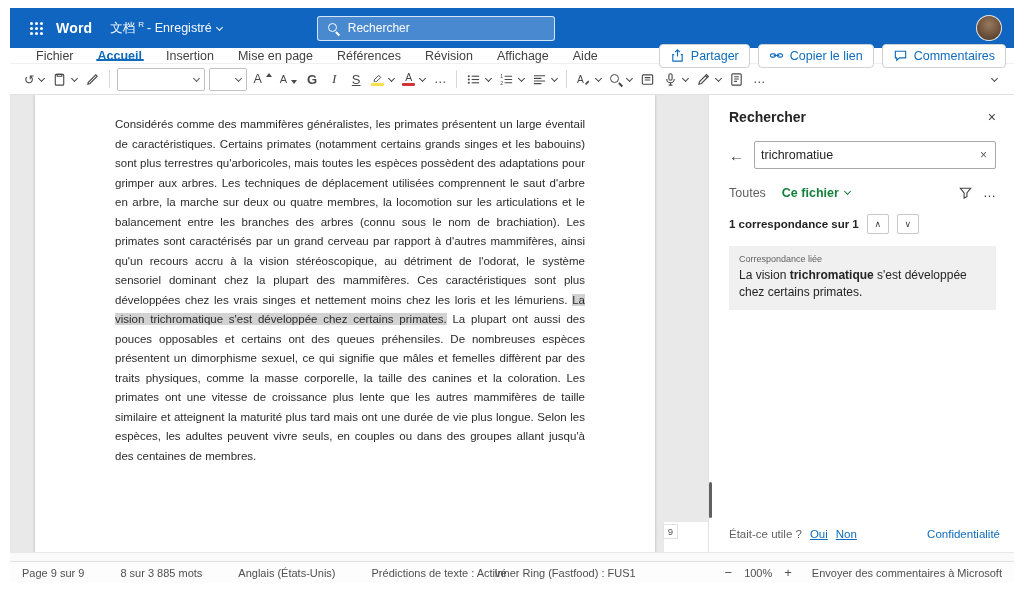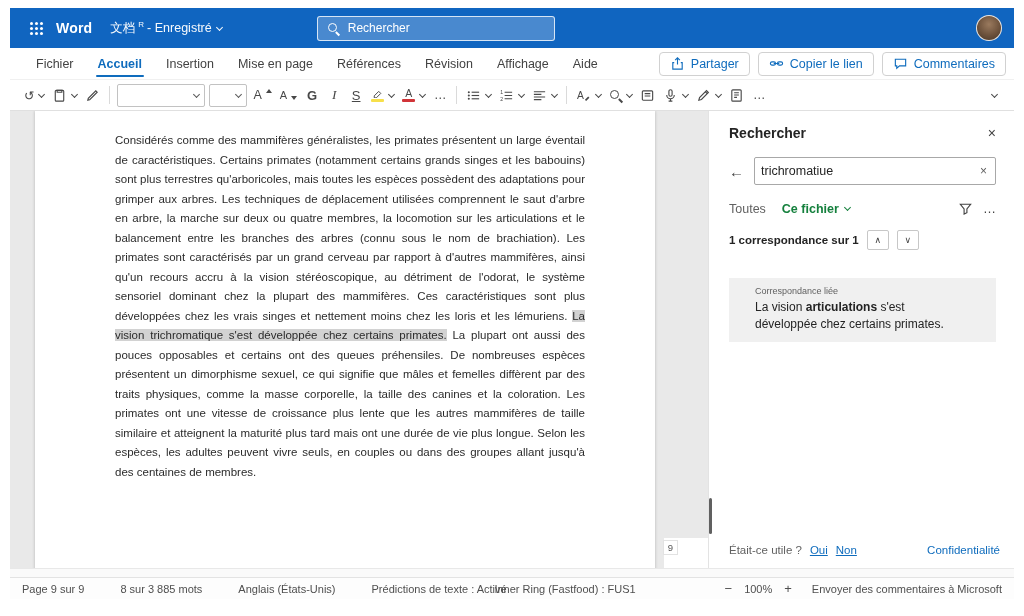--- a/index.html
+++ b/index.html
@@ -23,21 +23,21 @@
     border:1.5px solid rgba(255,255,255,.85);display:block;cursor:pointer}
 
   
   .chv{display:inline-block;width:5px;height:5px;border-right:1.3px solid currentColor;border-bottom:1.3px solid currentColor;
     transform:rotate(45deg);margin-left:2px;position:relative;top:-1px;flex:none}
   .mag{position:relative;width:13px;height:13px;flex:none;display:inline-block}
   .mag::before{content:"";position:absolute;left:1px;top:1px;width:7px;height:7px;border:1.4px solid currentColor;border-radius:50%}
   .mag::after{content:"";position:absolute;left:9.4px;top:9.4px;width:4.5px;height:1.5px;background:currentColor;transform:rotate(45deg);transform-origin:0 50%}
 
   
-  .menubar{height:32px;display:flex;align-items:center;padding:0 8px 0 14px;border-bottom:1px solid #f0f0f0;background:#fff}
+  .menubar{height:16px;display:flex;align-items:center;padding:0 8px 0 14px;border-bottom:1px solid #f0f0f0;background:#fff}
   .tab{border:none;background:none;font-size:12.5px;color:#424242;padding:0 12px;height:100%;cursor:pointer;font-family:inherit;position:relative}
   .tab.active{color:#0f6cbd;font-weight:700}
   .tab.active::after{content:"";position:absolute;left:10px;right:10px;bottom:2px;height:2.5px;border-radius:2px;background:#0f6cbd}
   .pill{display:flex;align-items:center;gap:6px;height:24px;padding:0 10px;border:1px solid #d1d1d1;border-radius:4px;background:#fff;
     color:#0f6cbd;font-size:12.5px;cursor:pointer;font-family:inherit;white-space:nowrap}
   .mode-pill{margin-left:24px}
   .mb-right{margin-left:auto;display:flex;align-items:center;gap:8px}
   .icon16{width:15px;height:15px;stroke:currentColor;fill:none;stroke-width:1.2;flex:none}
 
   
@@ -80,21 +80,21 @@
   .fp-clear{border:none;background:none;color:#616161;font-size:12px;cursor:pointer;padding:0 2px;font-family:inherit}
   .fp-scope{display:flex;align-items:center;margin-top:16px;font-size:12.5px;gap:16px;color:#616161}
   .scope-all{cursor:pointer}
   .scope-file{color:#15803d;font-weight:700;display:flex;align-items:center;gap:4px;cursor:pointer}
   .fp-scope-right{margin-left:auto;display:flex;align-items:center;gap:10px;color:#424242}
   .fp-ellipsis{border:none;background:none;font-size:13px;color:#424242;cursor:pointer;font-family:inherit}
   .fp-matches{display:flex;align-items:center;margin-top:14px;gap:8px}
   .match-count{font-size:11.5px;font-weight:700;color:#242424}
   .nav-btn{width:22px;height:20px;border:1px solid #c7c7c7;border-radius:2px;background:#fff;font-size:9px;color:#424242;cursor:pointer;
     display:flex;align-items:center;justify-content:center;font-family:inherit}
-  .result-card{margin-top:28px;background:#f0f0f0;border-radius:0;padding:8px 26px;cursor:pointer}
+  .result-card{margin-top:12px;background:#f0f0f0;border-radius:0;padding:8px 10px;cursor:pointer}
   .result-label{font-size:9px;color:#616161}
   .result-text{font-size:12px;color:#242424;line-height:1.45;margin-top:3px}
   .fp-footer{position:absolute;left:20px;right:14px;bottom:12px;display:flex;align-items:center;gap:8px;font-size:11.5px;color:#616161}
   .fp-link{color:#0f6cbd;text-decoration:underline;cursor:pointer}
   .fp-privacy{margin-left:auto;color:#0f6cbd;cursor:pointer}
   .pane-thumb{position:absolute;left:0;bottom:34px;width:3px;height:36px;background:#606060;border-radius:2px;cursor:grab}
 
   
   .hscroll{height:9px;background:#fafafa;border-top:1px solid #e8e8e8}
   .statusbar{height:22px;background:#fdfdfd;border-top:1px solid #e3e3e3;display:flex;align-items:center;
@@ -353,21 +353,21 @@
         <button class="nav-btn">
           <span>∧</span>
         </button>
         <button class="nav-btn">
           <span>∨</span>
         </button>
       </div>
 
       <div class="result-card">
         <div class="result-label">Correspondance liée</div>
-        <div class="result-text"><span>La vision </span><b>articulations</b><span> s'est développée chez certains primates.</span></div>
+        <div class="result-text"><span>La vision </span><b>trichromatique</b><span> s'est développée chez certains primates.</span></div>
       </div>
 
       <span class="pane-thumb"></span>
 
       <div class="fp-footer">
         <span>Était-ce utile ?</span>
         <span class="fp-link">Oui</span>
         <span class="fp-link">Non</span>
         <span class="fp-privacy">Confidentialité</span>
       </div>

